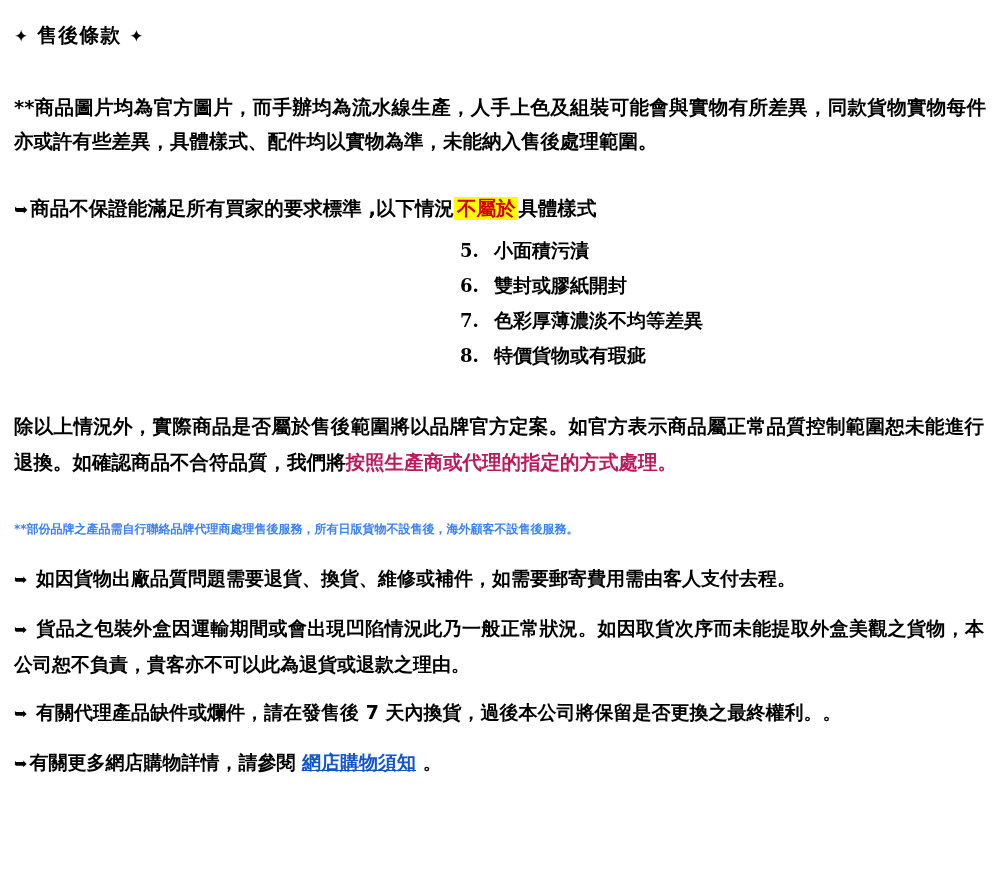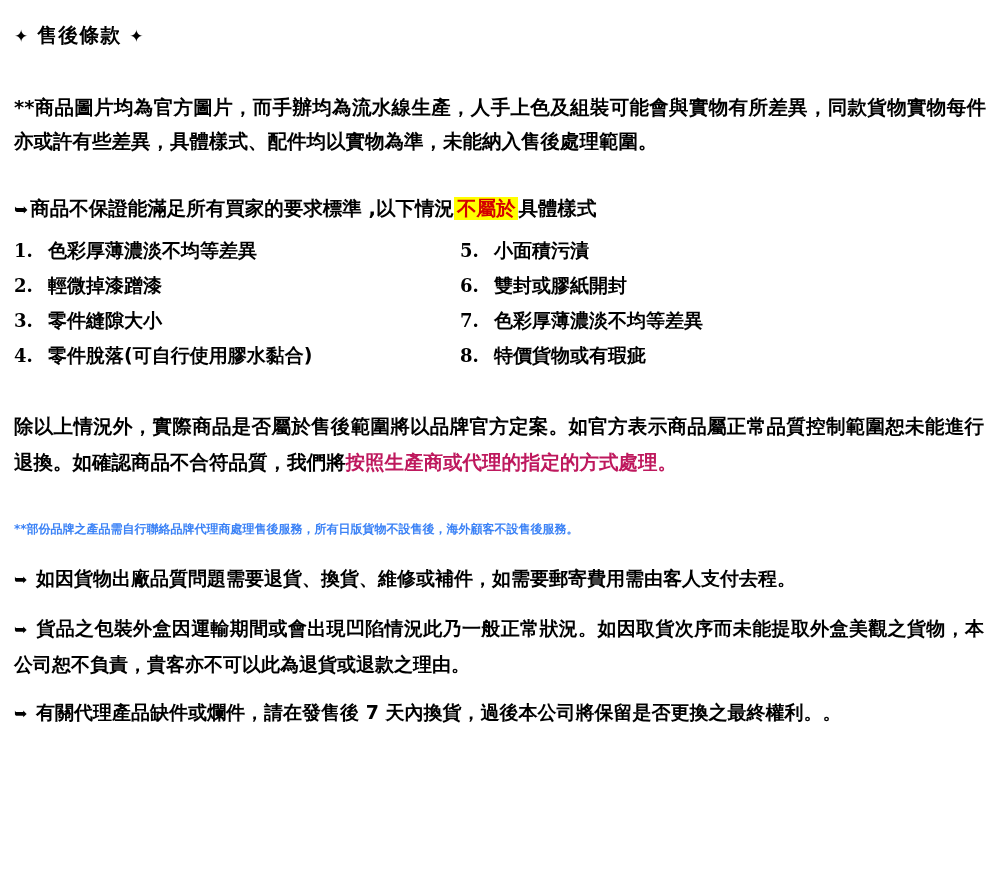--- a/index.html
+++ b/index.html
@@ -125,34 +125,20 @@
 
   <div class="para p1">**商品圖片均為官方圖片，而手辦均為流水線生產，人手上色及組裝可能會與實物有所差異，同款貨物實物每件亦或許有些差異，具體樣式、配件均以實物為準，未能納入售後處理範圍。</div>
 
   <div class="spacer-1"></div>
 
   <div class="arrow-line">
     <span class="arrow">➥</span><span>商品不保證能滿足所有買家的要求標準 ,以下情況</span><span class="hl">不屬於</span><span>具體樣式</span>
   </div>
 
   <div class="exclusion-block" style="height: 150px;">
-    <div class="col col-left">
-      <div class="excl-item">
-        <span class="excl-num">1.</span><span>色彩厚薄濃淡不均等差異</span>
-      </div>
-      <div class="excl-item">
-        <span class="excl-num">2.</span><span>輕微掉漆蹭漆</span>
-      </div>
-      <div class="excl-item">
-        <span class="excl-num">3.</span><span>零件縫隙大小</span>
-      </div>
-      <div class="excl-item">
-        <span class="excl-num">4.</span><span>零件脫落(可自行使用膠水黏合)</span>
-      </div>
-    </div>
     <div class="col col-right">
       <div class="excl-item">
         <span class="excl-num">5.</span><span>小面積污漬</span>
       </div>
       <div class="excl-item">
         <span class="excl-num">6.</span><span>雙封或膠紙開封</span>
       </div>
       <div class="excl-item">
         <span class="excl-num">7.</span><span>色彩厚薄濃淡不均等差異</span>
       </div>
@@ -188,14 +174,17 @@
 
   <div class="spacer-4"></div>
 
   <div class="note">
     <span class="arrow">➥</span>
     <span>有關代理產品缺件或爛件，請在發售後 7 天內換貨，過後本公司將保留是否更換之最終權利。。</span>
   </div>
 
   <div class="spacer-4"></div>
 
+  <div class="note">
+    <span class="arrow">➥</span><span>有關更多網店購物詳情，請參閱 </span><a href="#" class="link">網店購物須知</a><span> 。</span>
+  </div>
 
 </div>
 
 </body></html>

